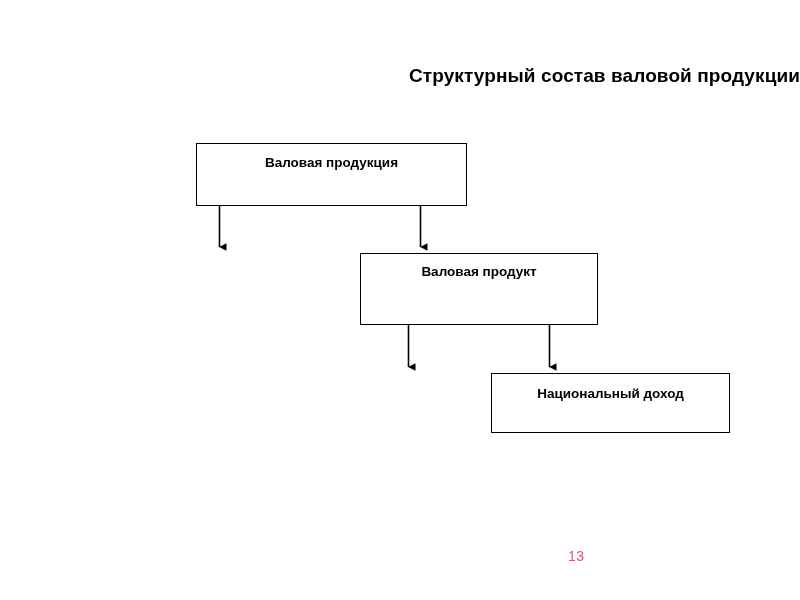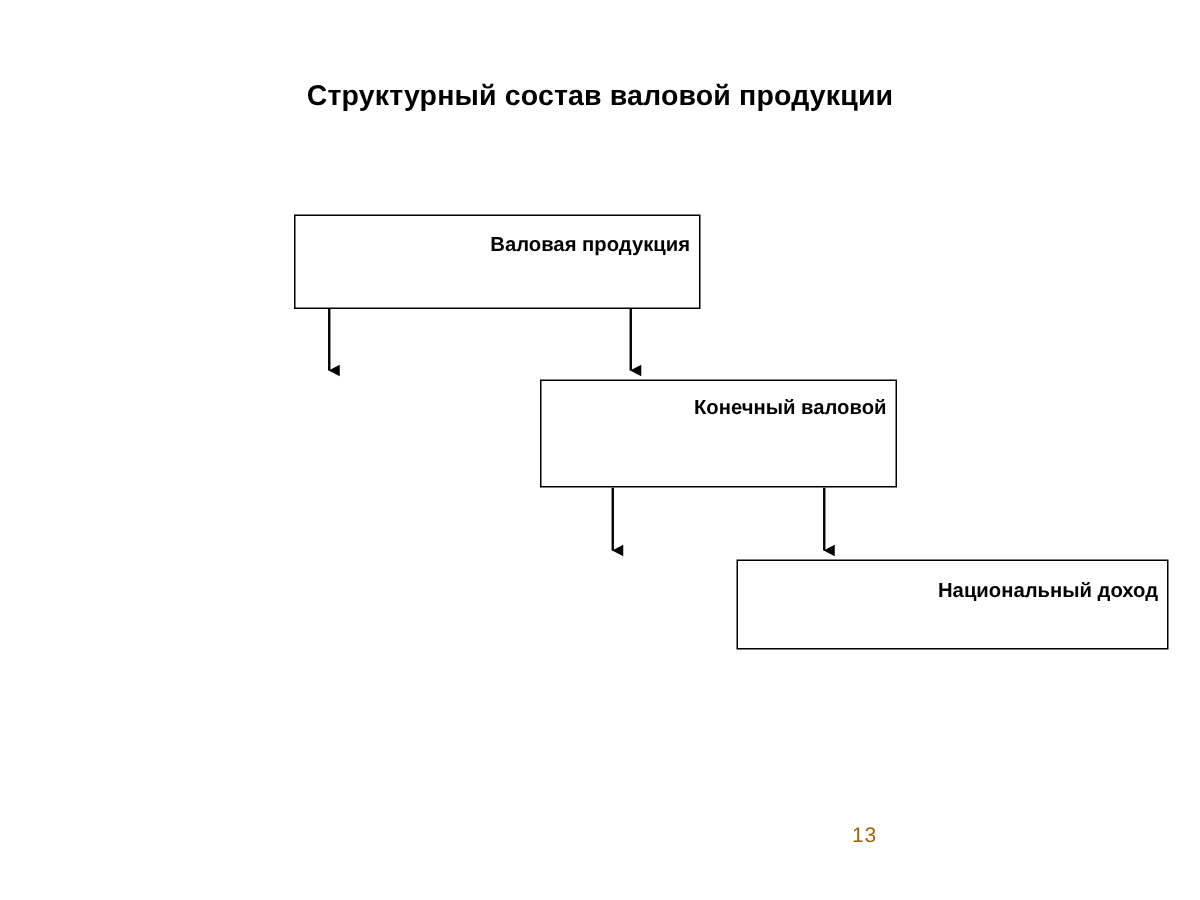--- a/index.html
+++ b/index.html
@@ -24,40 +24,40 @@
     top: 0;
     width: 800px;
     height: 600px;
     background: #ffffff;
   }
 
   
   .slide-title {
     position: absolute;
     left: 0;
-    top: 53px;
+    top: 64px;
     width: 800px;
-    text-align: center;
+    text-align: right;
     font-size: 19px;
     font-weight: bold;
     letter-spacing: 0.1px;
     line-height: 24px;
     white-space: nowrap;
   }
 
   
   .node {
     position: absolute;
     box-sizing: border-box;
     background: #ffffff;
     border: 1.6px solid #000000;
     font-size: 13.5px;
     font-weight: bold;
     line-height: 18px;
-    text-align: right;
+    text-align: center;
     color: #000000;
   }
   .node .node-label {
     display: block;
     width: 100%;
     padding: 0 6px;
     box-sizing: border-box;
     white-space: pre-line;
   }
 
@@ -76,40 +76,40 @@
     left: 360px;  top: 253px;  width: 238px; height: 72px;
   }
   #node-final .node-label { padding-top: 9px; }
 
   #node-depreciation {
     left: 232px;  top: 373px;  width: 215px; height: 60px;
   }
   #node-depreciation .node-label { padding-top: 11px; }
 
   #node-income {
-    left: 491px;  top: 373px;  width: 288px; height: 60px;
+    left: 491px;  top: 373px;  width: 239px; height: 60px;
   }
   #node-income .node-label { padding-top: 11px; }
 
   
   .connector-layer {
     position: absolute;
     left: 0; top: 0;
     width: 800px; height: 600px;
     pointer-events: none;
   }
 
   
   .page-number {
     position: absolute;
     left: 568px;
     top: 548px;
     font-size: 14px;
     font-weight: normal;
-    color: #a16207;
+    color: #ec4899;
     letter-spacing: 0.5px;
   }
 </style>
 </head>
 <body>
 
 <div id="slide">
 
   <div class="slide-title">Структурный состав валовой продукции</div>
 
@@ -128,21 +128,21 @@
 
     <line x1="549.5" y1="325" x2="549.5" y2="367" stroke="#000000" stroke-width="1.6" marker-end="url(#arrowhead)"></line>
   </svg>
 
   <div class="node" id="node-gross">
     <span class="node-label">Валовая продукция</span>
   </div>
 
 
   <div class="node" id="node-final">
-    <span class="node-label">Конечный валовой</span>
+    <span class="node-label">Валовая продукт</span>
   </div>
 
 
   <div class="node" id="node-income">
     <span class="node-label">Национальный доход</span>
   </div>
 
   <div class="page-number">13</div>
 
 </div>

